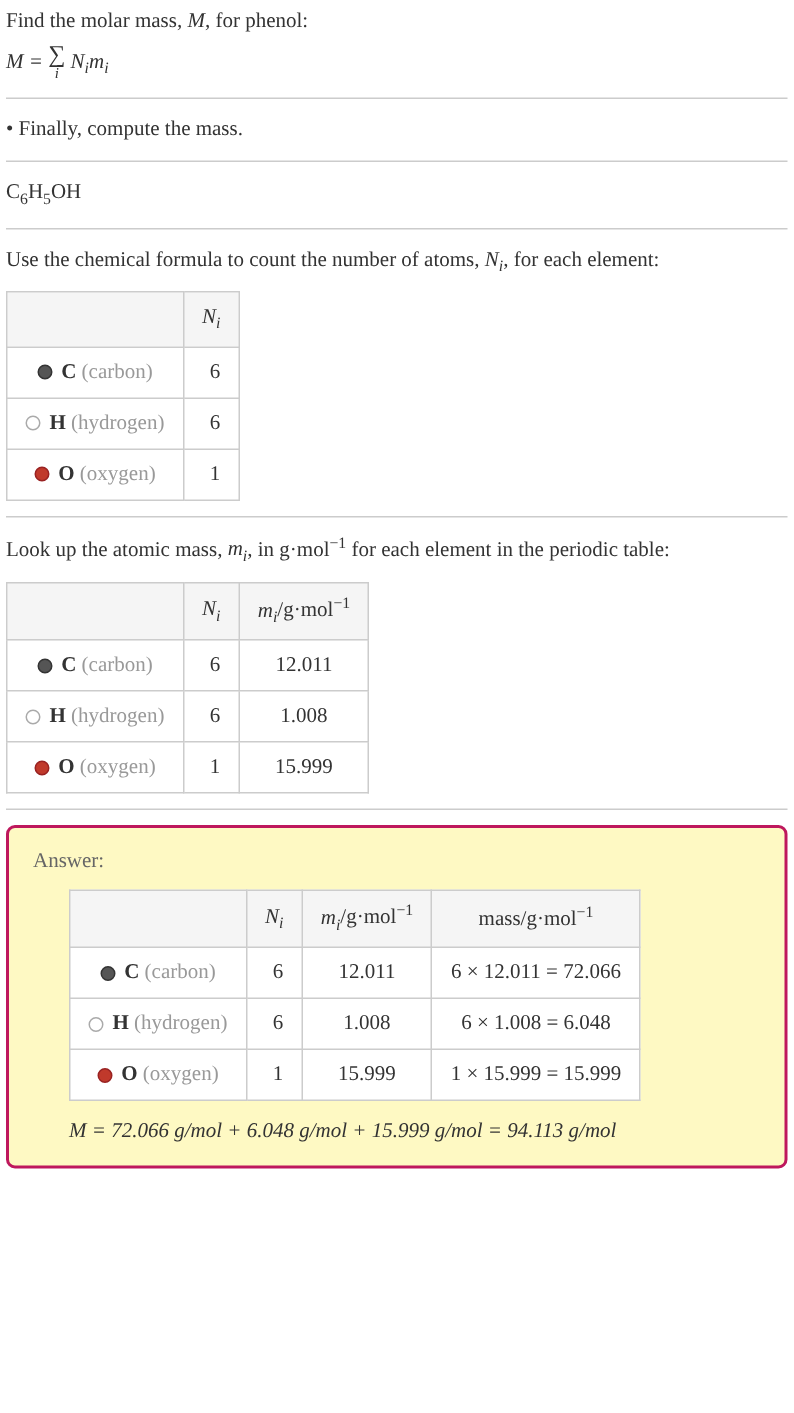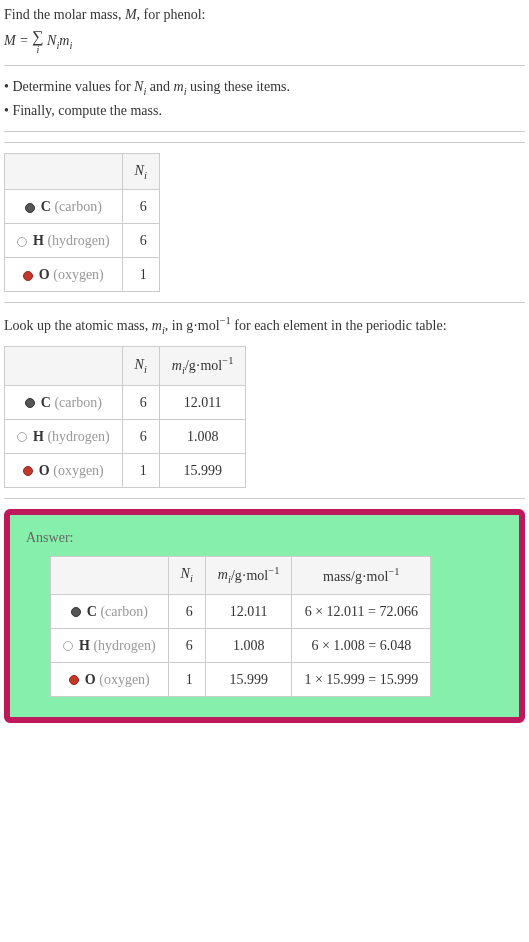--- a/index.html
+++ b/index.html
@@ -79,22 +79,22 @@
       border: 1px solid #922;
     }
     .element-name {
       color: #333;
       font-weight: bold;
     }
     .element-paren {
       color: #999;
     }
     .answer-box {
-      background: #86efac;
-      border: 6px solid #be185d;
+      background: #fef9c3;
+      border: 2px solid #be185d;
       border-radius: 6px;
       padding: 12px 16px;
       margin-top: 8px;
     }
     .answer-label {
       color: #666;
       margin-bottom: 8px;
     }
     .answer-box table {
       background: #fff;
@@ -129,34 +129,37 @@
   </div>
   <div class="formula">
     <span class="math-var">M</span><span> = </span><span class="sigma-block"><span class="sigma-sym">∑</span><span class="sigma-sub">i</span></span>
     <span class="math-var"><span>N</span><sub>i</sub></span><span class="math-var"><span>m</span><sub>i</sub></span>
   </div>
 </div>
 
 <hr>
 
 <div class="section">
-  <div>
-    <span>• Determine values for </span><span class="math-var"><span>N</span><sub>i</sub></span><span> and </span><span class="math-var"><span>m</span><sub>i</sub></span><span> using these items.</span>
-  </div>
   <div>• Finally, compute the mass.</div>
 </div>
 
 <hr>
 
 <div class="section">
-</div>
-
-<hr>
-
-<div class="section">
+  <div>
+    <span>C</span><sub>6</sub><span>H</span><sub>5</sub><span>OH</span>
+  </div>
+</div>
+
+<hr>
+
+<div class="section">
+  <div>
+    <span>Use the chemical formula to count the number of atoms, </span><span class="math-var"><span>N</span><sub>i</sub></span><span>, for each element:</span>
+  </div>
   <table>
     <tbody>
         <tr>
       <th></th>
       <th><span class="math-var"><span>N</span><sub>i</sub></span></th>
     </tr>
     <tr>
       <td class="element-cell"><span class="element-dot dot-carbon"></span><span class="element-name">C</span> <span class="element-paren">(carbon)</span></td>
       <td class="num">6</td>
     </tr>
@@ -231,14 +234,17 @@
         <td>6 × 1.008 = 6.048</td>
       </tr>
       <tr>
         <td class="element-cell"><span class="element-dot dot-oxygen"></span><span class="element-name">O</span> <span class="element-paren">(oxygen)</span></td>
         <td class="num">1</td>
         <td>15.999</td>
         <td>1 × 15.999 = 15.999</td>
       </tr>
     </tbody>
       </table>
+    <div class="final-formula">
+      <span class="math-var">M = 72.066 g/mol + 6.048 g/mol + 15.999 g/mol = 94.113 g/mol</span>
+    </div>
   </div>
 </div>
 
 </body></html>

